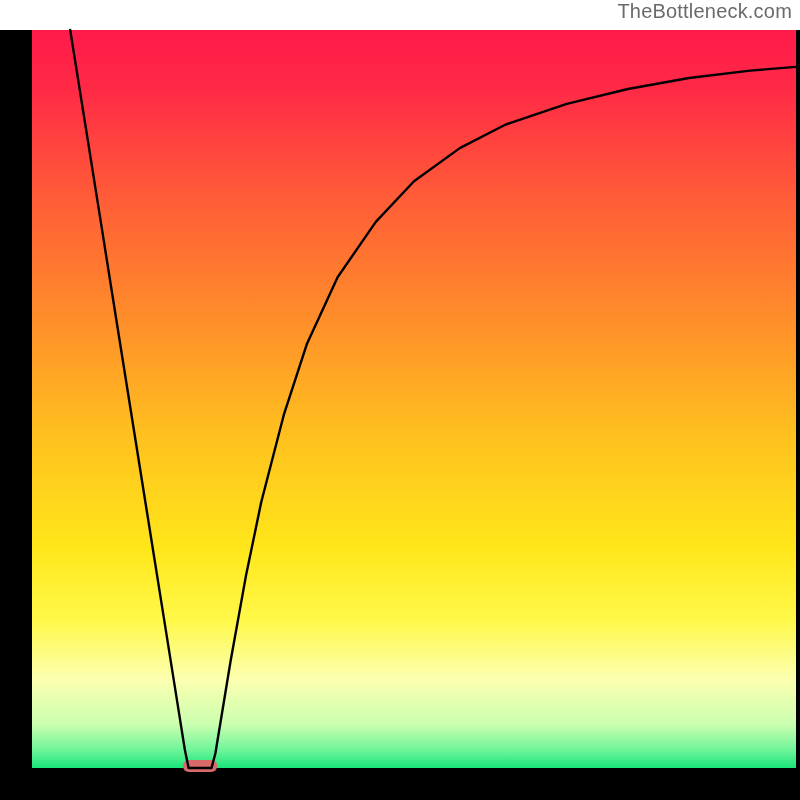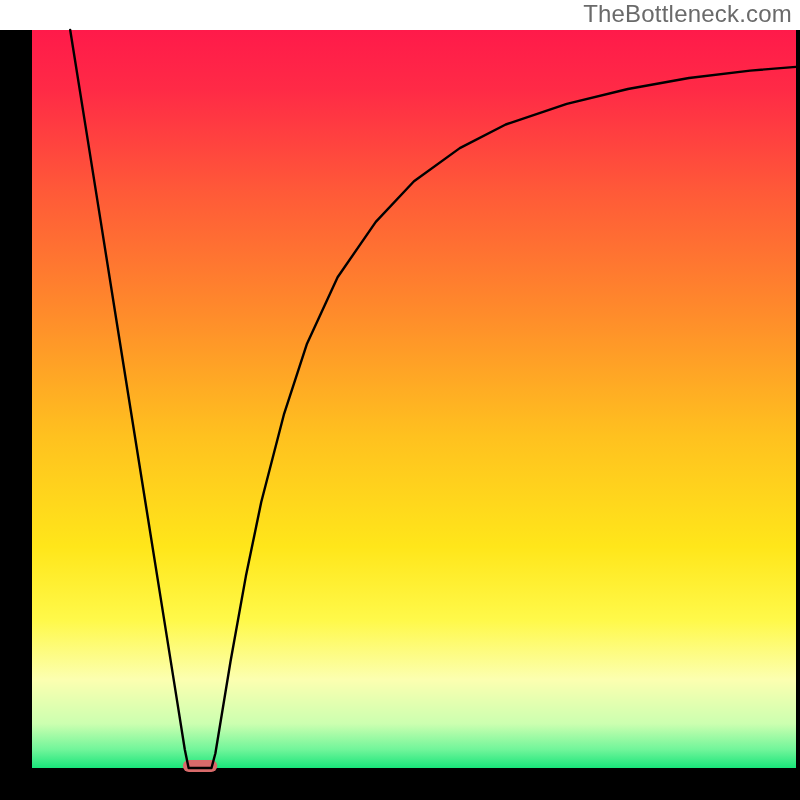--- a/index.html
+++ b/index.html
@@ -13,21 +13,21 @@
   }
   #chart-container {
     position: relative;
     width: 800px;
     height: 800px;
   }
   #attribution {
     position: absolute;
     top: 0;
     right: 8px;
-    font-size: 24px;
+    font-size: 20px;
     color: #6a6a6a;
     letter-spacing: 0.2px;
     z-index: 20;
     user-select: none;
   }
   svg {
     position: absolute;
     top: 0;
     left: 0;
   }

